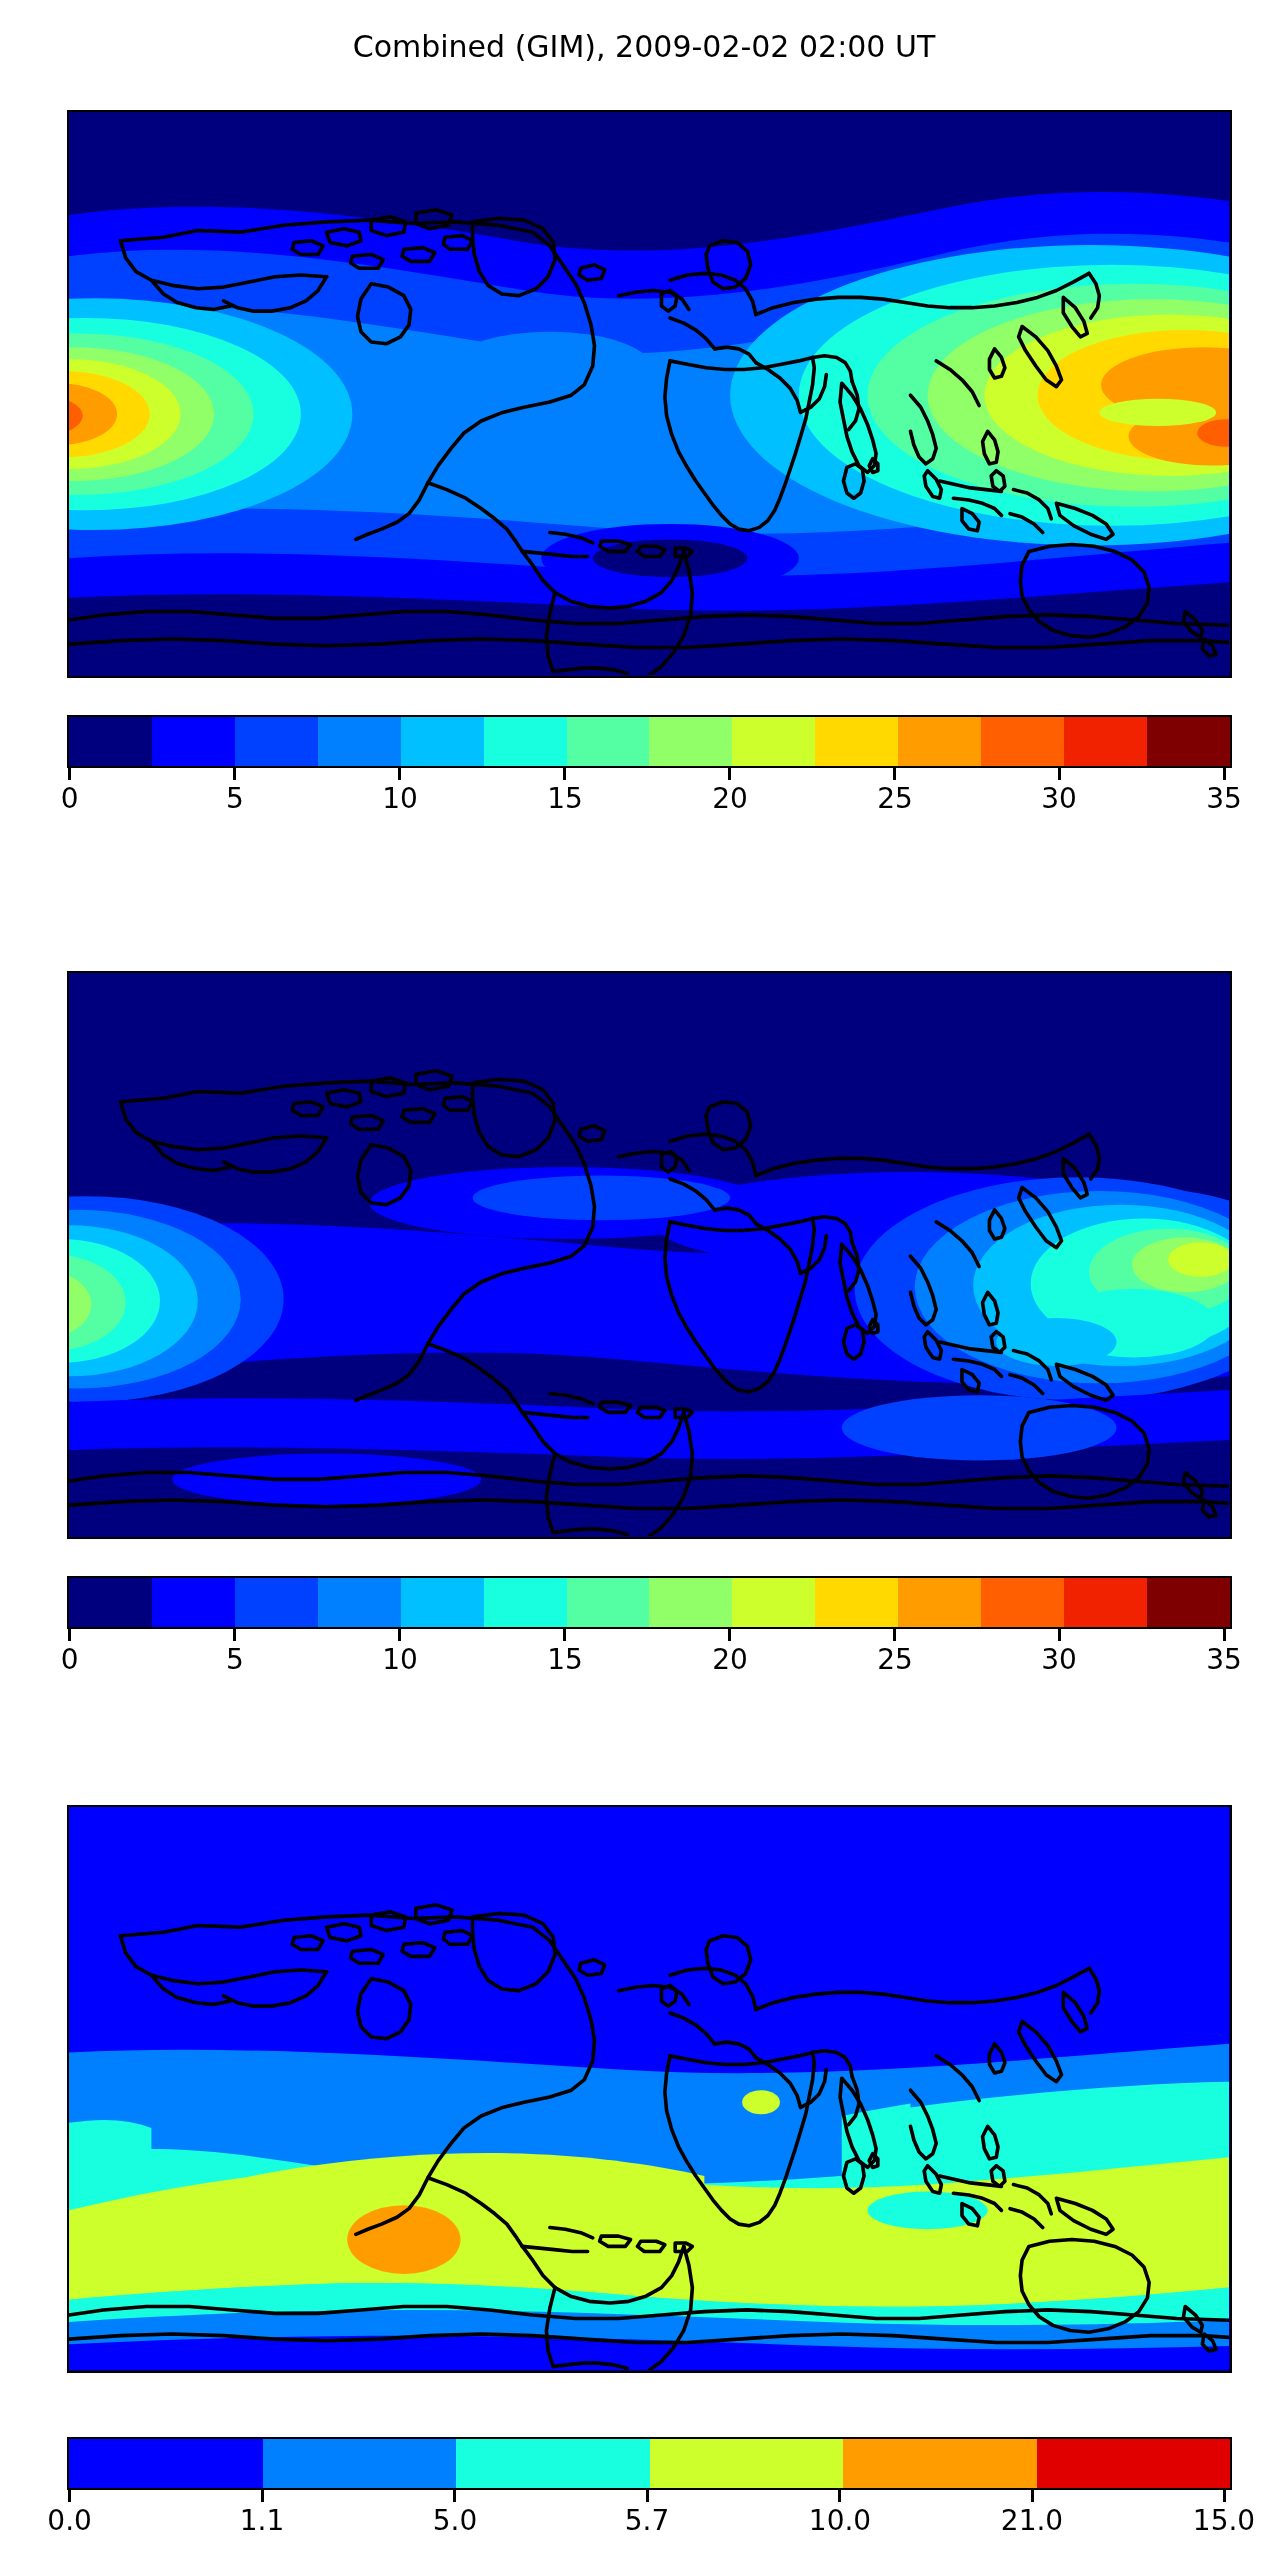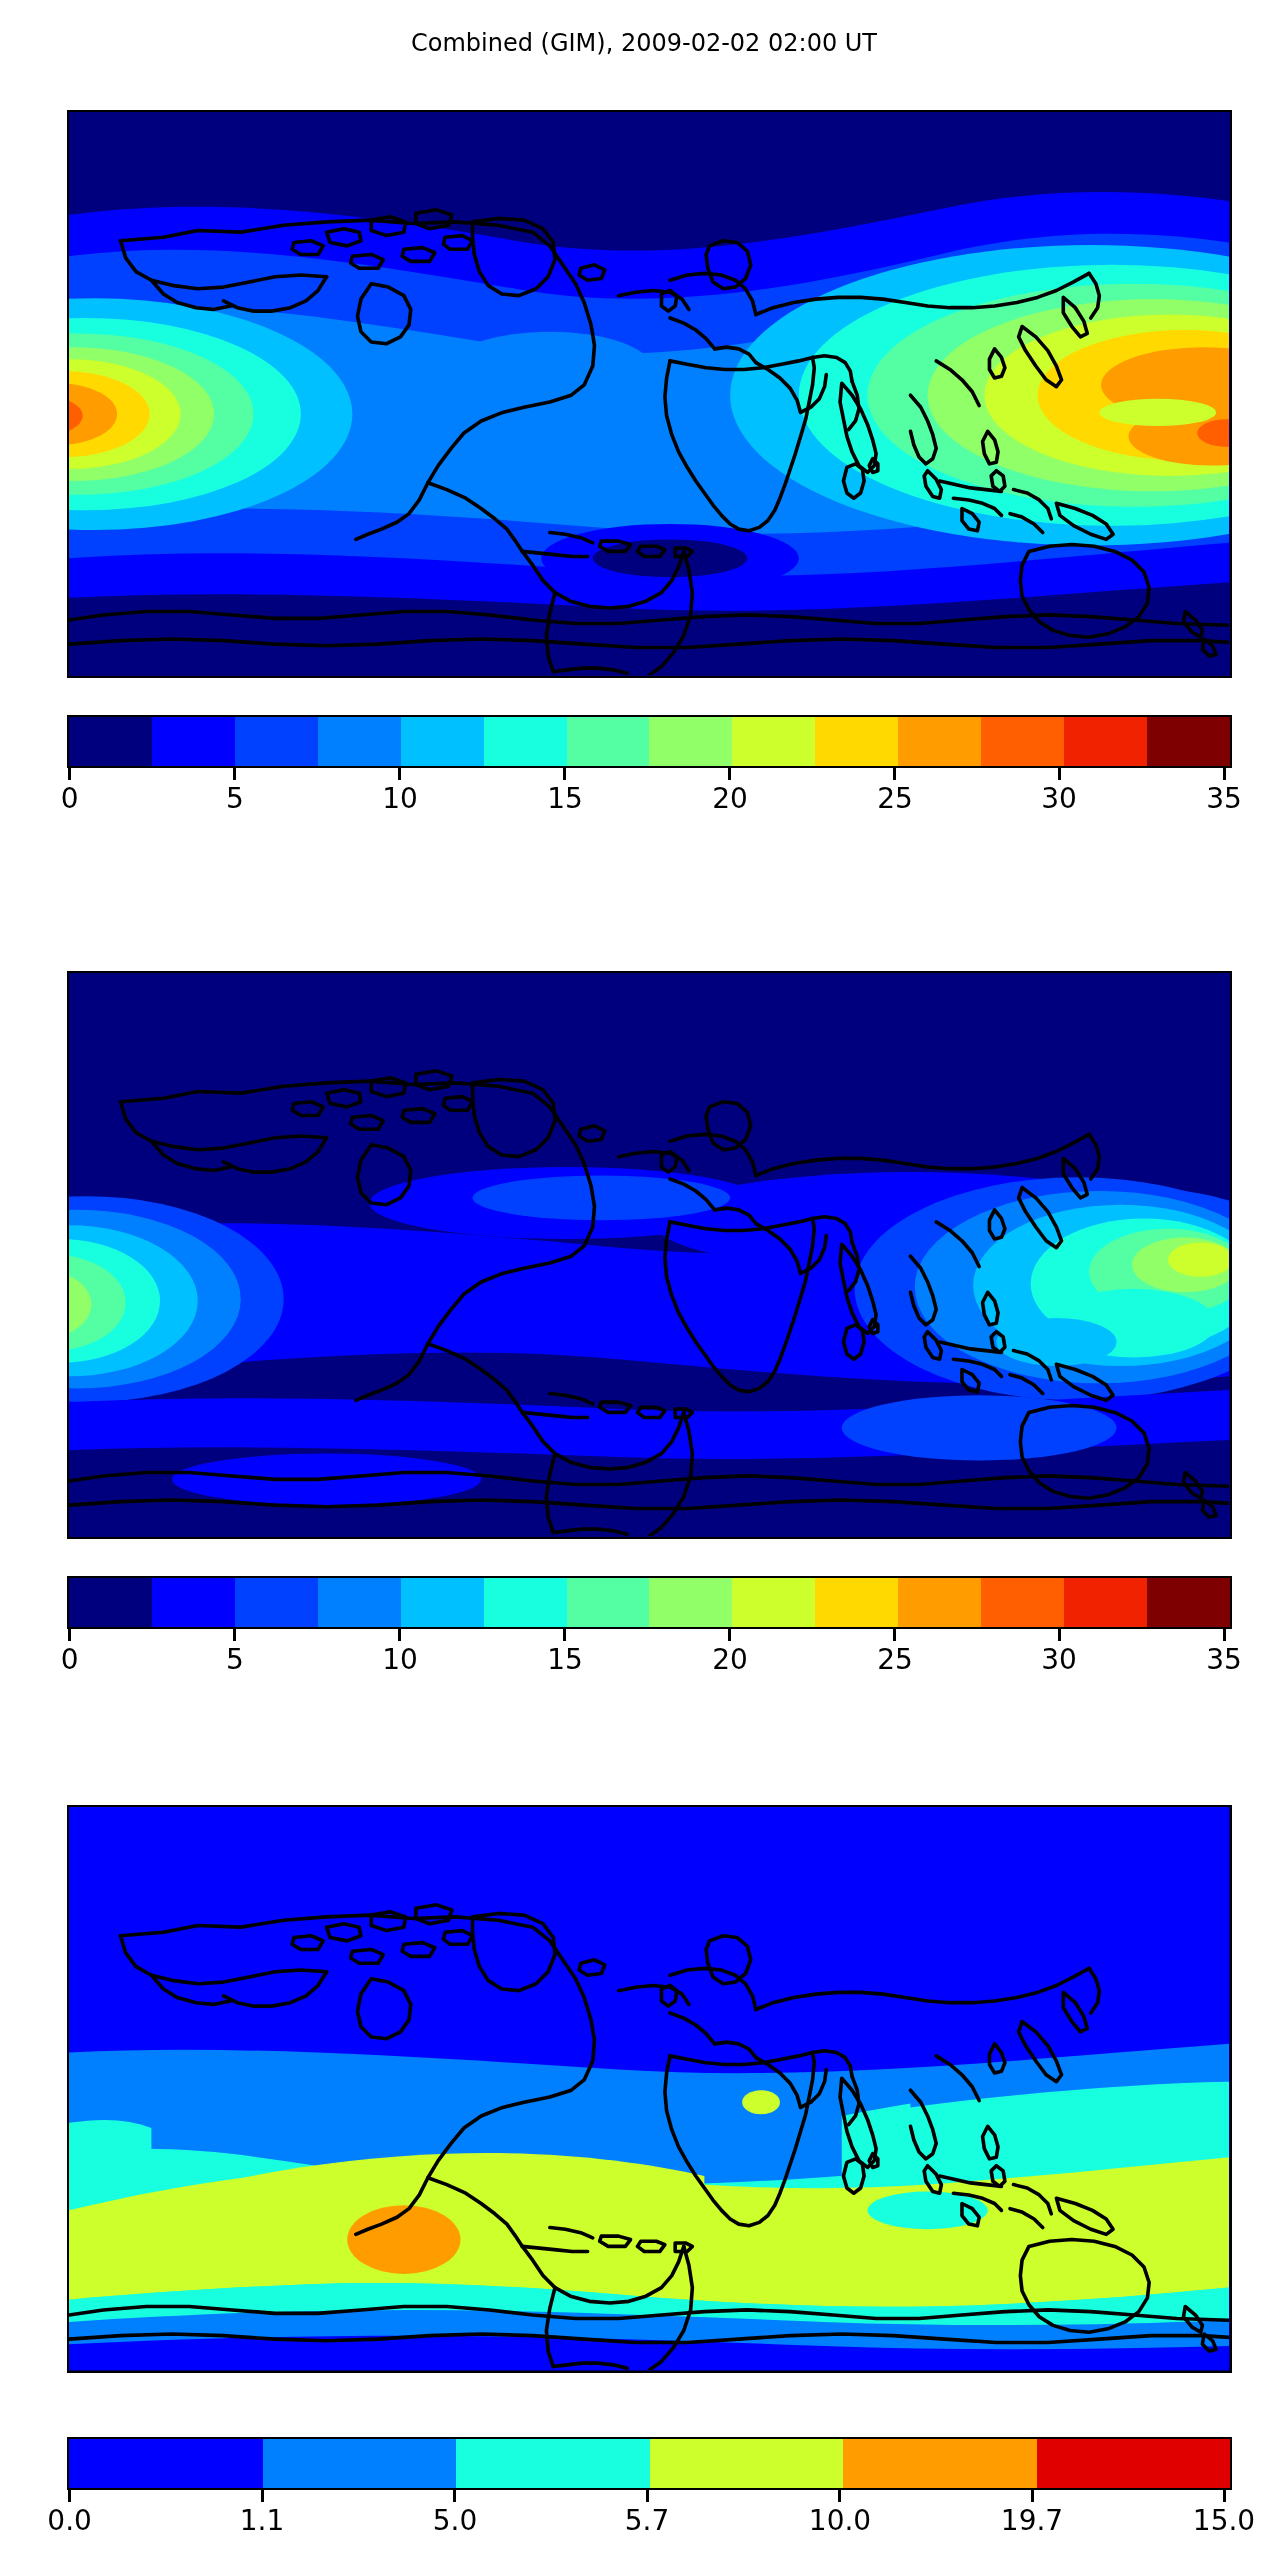--- a/index.html
+++ b/index.html
@@ -1,21 +1,21 @@
 <!DOCTYPE html>
 <html style="font-size:13.7px"><head>
 <meta charset="utf-8">
 <style>
   html,body{margin:0;padding:0;background:#ffffff;}
   body{width:1288px;height:2576px;font-family:"DejaVu Sans",sans-serif;overflow:hidden;}
   .page{position:relative;width:1288px;height:2576px;background:#fff;}
   .panel{position:absolute;left:0;width:1288px;}
   .panel-title{
     position:absolute;left:0;width:1288px;text-align:center;
-    font-family:"DejaVu Sans",sans-serif;font-size:24px;color:#000;
+    font-family:"DejaVu Sans",sans-serif;font-size:30px;color:#000;
     letter-spacing:0px;white-space:pre;
   }
   .map-box{position:absolute;box-sizing:border-box;border:2.6px solid #000;background:#00007f;overflow:hidden;}
   .map-box svg{display:block;}
   .cbar-wrap{position:absolute;}
   .cbar{position:absolute;display:flex;box-sizing:border-box;border:2.6px solid #000;overflow:hidden;}
   .cbar span{display:block;height:100%;}
   .cbar-axis{position:absolute;left:0;top:0;width:100%;height:100%;pointer-events:none;}
   .tick{position:absolute;top:0;width:2.6px;height:12px;background:#000;}
   .ticklabel{
@@ -528,21 +528,21 @@
           <div class="ticklabel" style="left: 2.6px;">0.0</div>
           <div class="tick" style="left: 194px;"></div>
           <div class="ticklabel" style="left: 195px;">1.1</div>
           <div class="tick" style="left: 386px;"></div>
           <div class="ticklabel" style="left: 388px; text-align: center;">5.0</div>
           <div class="tick" style="left: 579px;"></div>
           <div class="ticklabel" style="left: 580px;">5.7</div>
           <div class="tick" style="left: 771px;"></div>
           <div class="ticklabel" style="left: 773px;">10.0</div>
           <div class="tick" style="left: 964px;"></div>
-          <div class="ticklabel" style="left: 965px;">19.7</div>
+          <div class="ticklabel" style="left: 965px;">21.0</div>
           <div class="tick" style="left: 1156px;"></div>
           <div class="ticklabel" style="left: 1157px;">15.0</div>
         </div>
     </div>
   </div>
 
 </div>
 
 
 </body></html>

